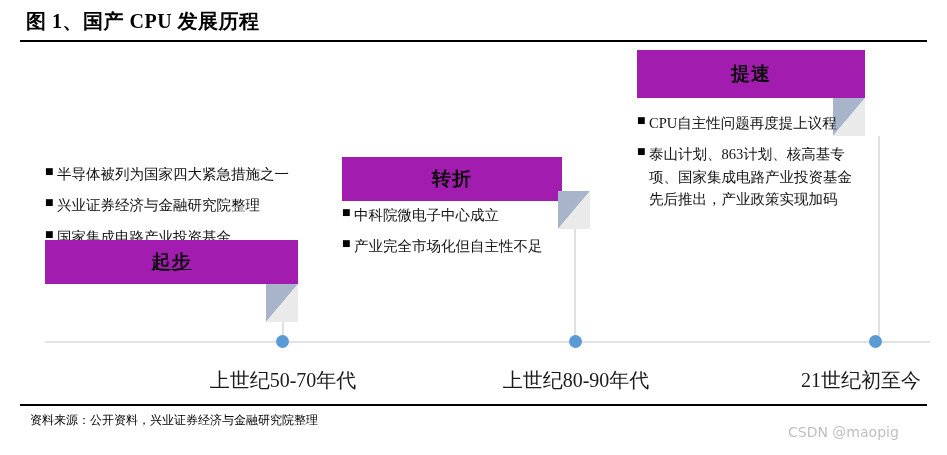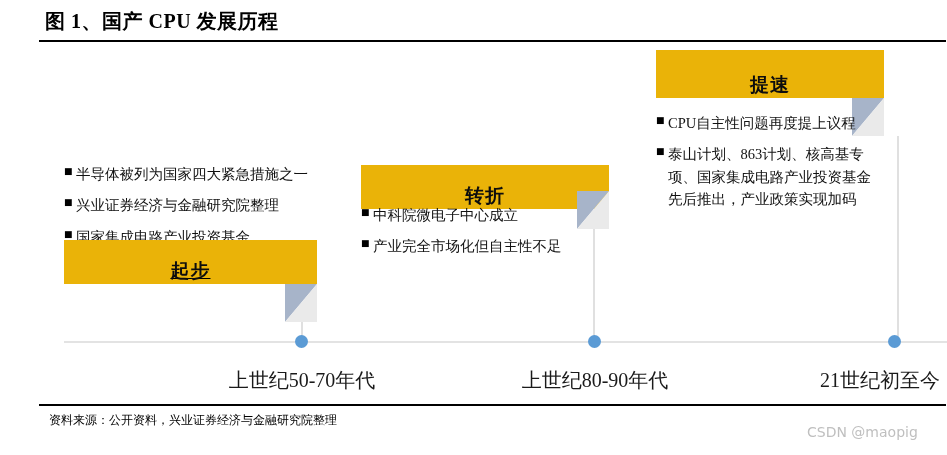--- a/index.html
+++ b/index.html
@@ -3,21 +3,21 @@
 <meta charset="utf-8">
 <style>
   html,body{margin:0;padding:0;}
   body{
     width:947px;height:455px;
     background:#ffffff;
     font-family:"Liberation Serif","DejaVu Serif",serif;
     overflow:hidden;
     position:relative;
   }
-  .fig{position:absolute;inset:0;margin-left:19px;}
+  .fig{position:absolute;inset:0;}
 
   
   .fig-title{
     position:absolute;left:26px;top:8px;
     font-size:20px;font-weight:bold;color:#000;
     letter-spacing:.5px;white-space:nowrap;
   }
   .rule-top{
     position:absolute;left:20px;top:40px;width:907px;height:2px;
     background:#000;
@@ -54,22 +54,22 @@
     position:absolute;top:367px;
     font-size:20px;color:#1a1a1a;white-space:nowrap;
     transform:translateX(-50%);
   }
 
   
   .group{position:absolute;}
 
   .headbox{
     position:absolute;
-    background:#eab308;
-    display:flex;align-items:flex-end;justify-content:center;
+    background:#a21caf;
+    display:flex;align-items:center;justify-content:center;
   }
   .headbox-label{
     font-family:"DejaVu Sans","Liberation Sans",sans-serif;
     font-size:19px;font-weight:bold;color:#0d0d0d;
     letter-spacing:1px;
   }
   
   .tail{position:absolute;width:32px;height:38px;}
   .tail .dark{
     position:absolute;left:0;top:0;width:32px;height:38px;
@@ -120,21 +120,21 @@
         <span class="marker">■</span>
         <span class="btext">泰山计划、863计划、核高基专
 项、国家集成电路产业投资基金
 先后推出，产业政策实现加码</span>
       </div>
     </div>
     <div class="connector" style="left:878px;top:136px;height:202px;"></div>
   </div>
 
   <div class="group">
-    <div class="headbox" style="left:342px;top:165px;width:248px;height:44px;">
+    <div class="headbox" style="left:342px;top:157px;width:220px;height:44px;">
       <span class="headbox-label">转折</span>
     </div>
     <div class="tail" style="left:558px;top:191px;">
       <div class="dark"></div>
       <div class="light"></div>
     </div>
     <div class="bullets" style="left:342px;top:204px;width:248px;">
       <div class="bullet">
         <span class="marker">■</span>
         <span class="btext">中科院微电子中心成立</span>

